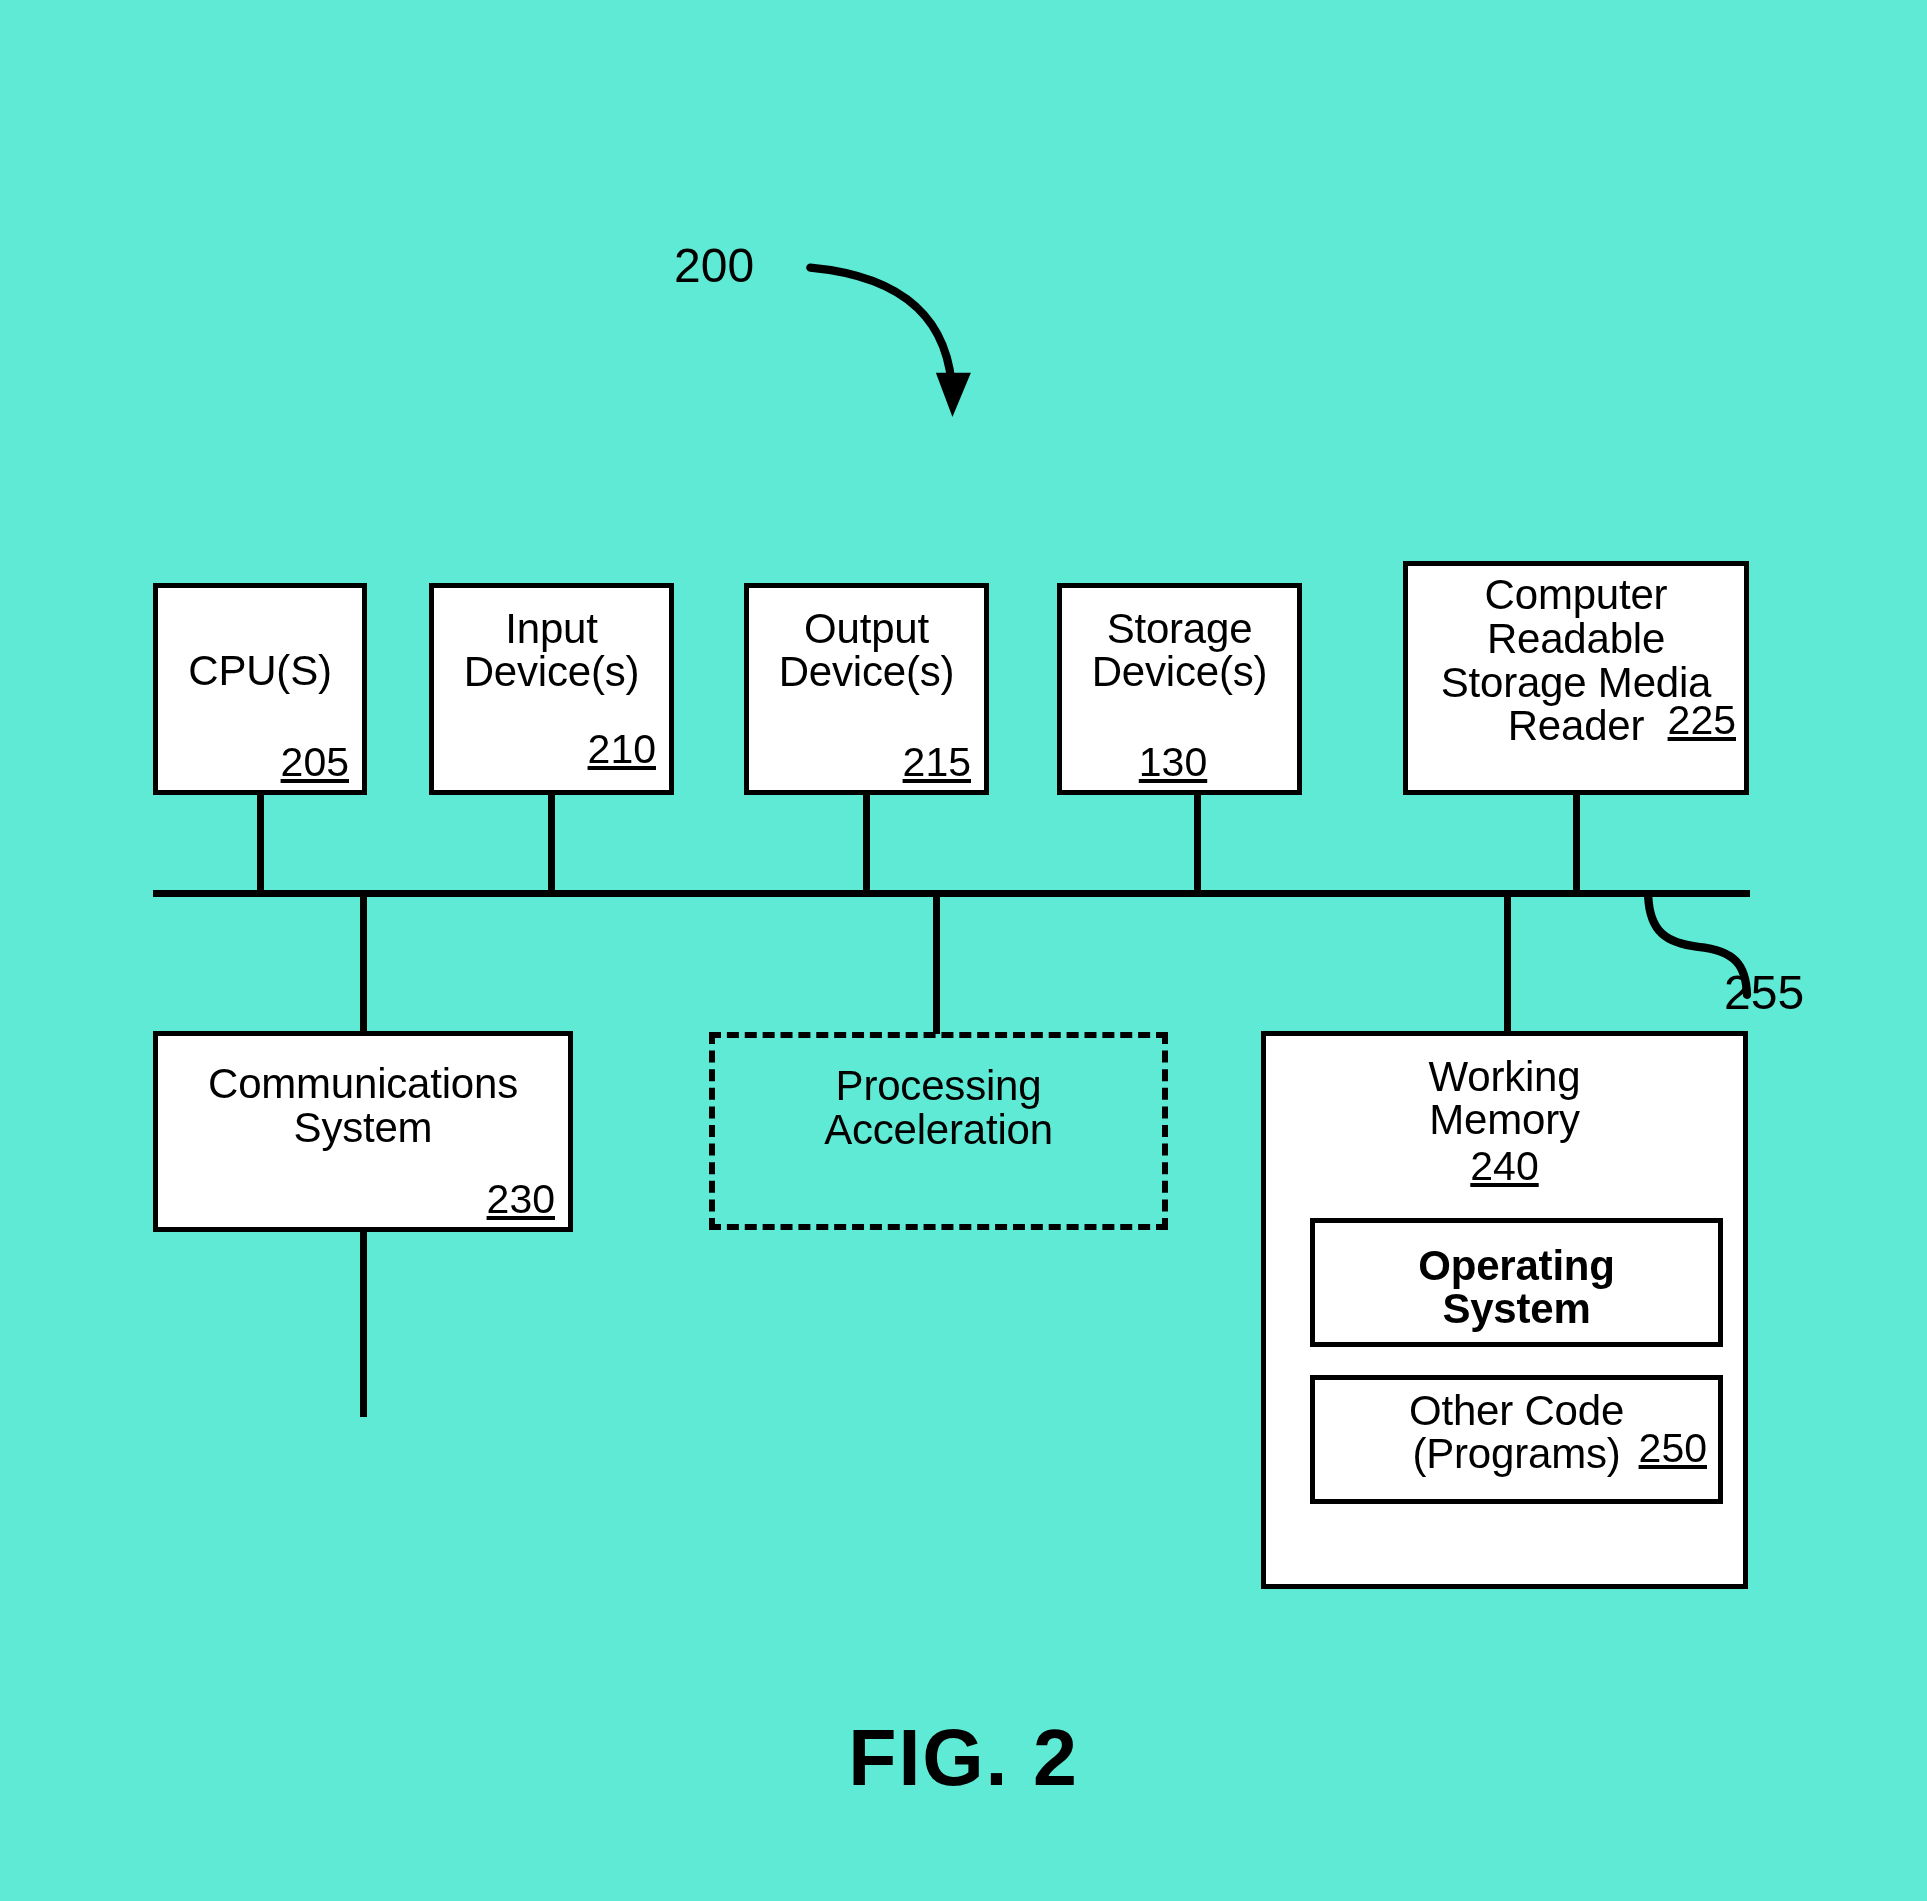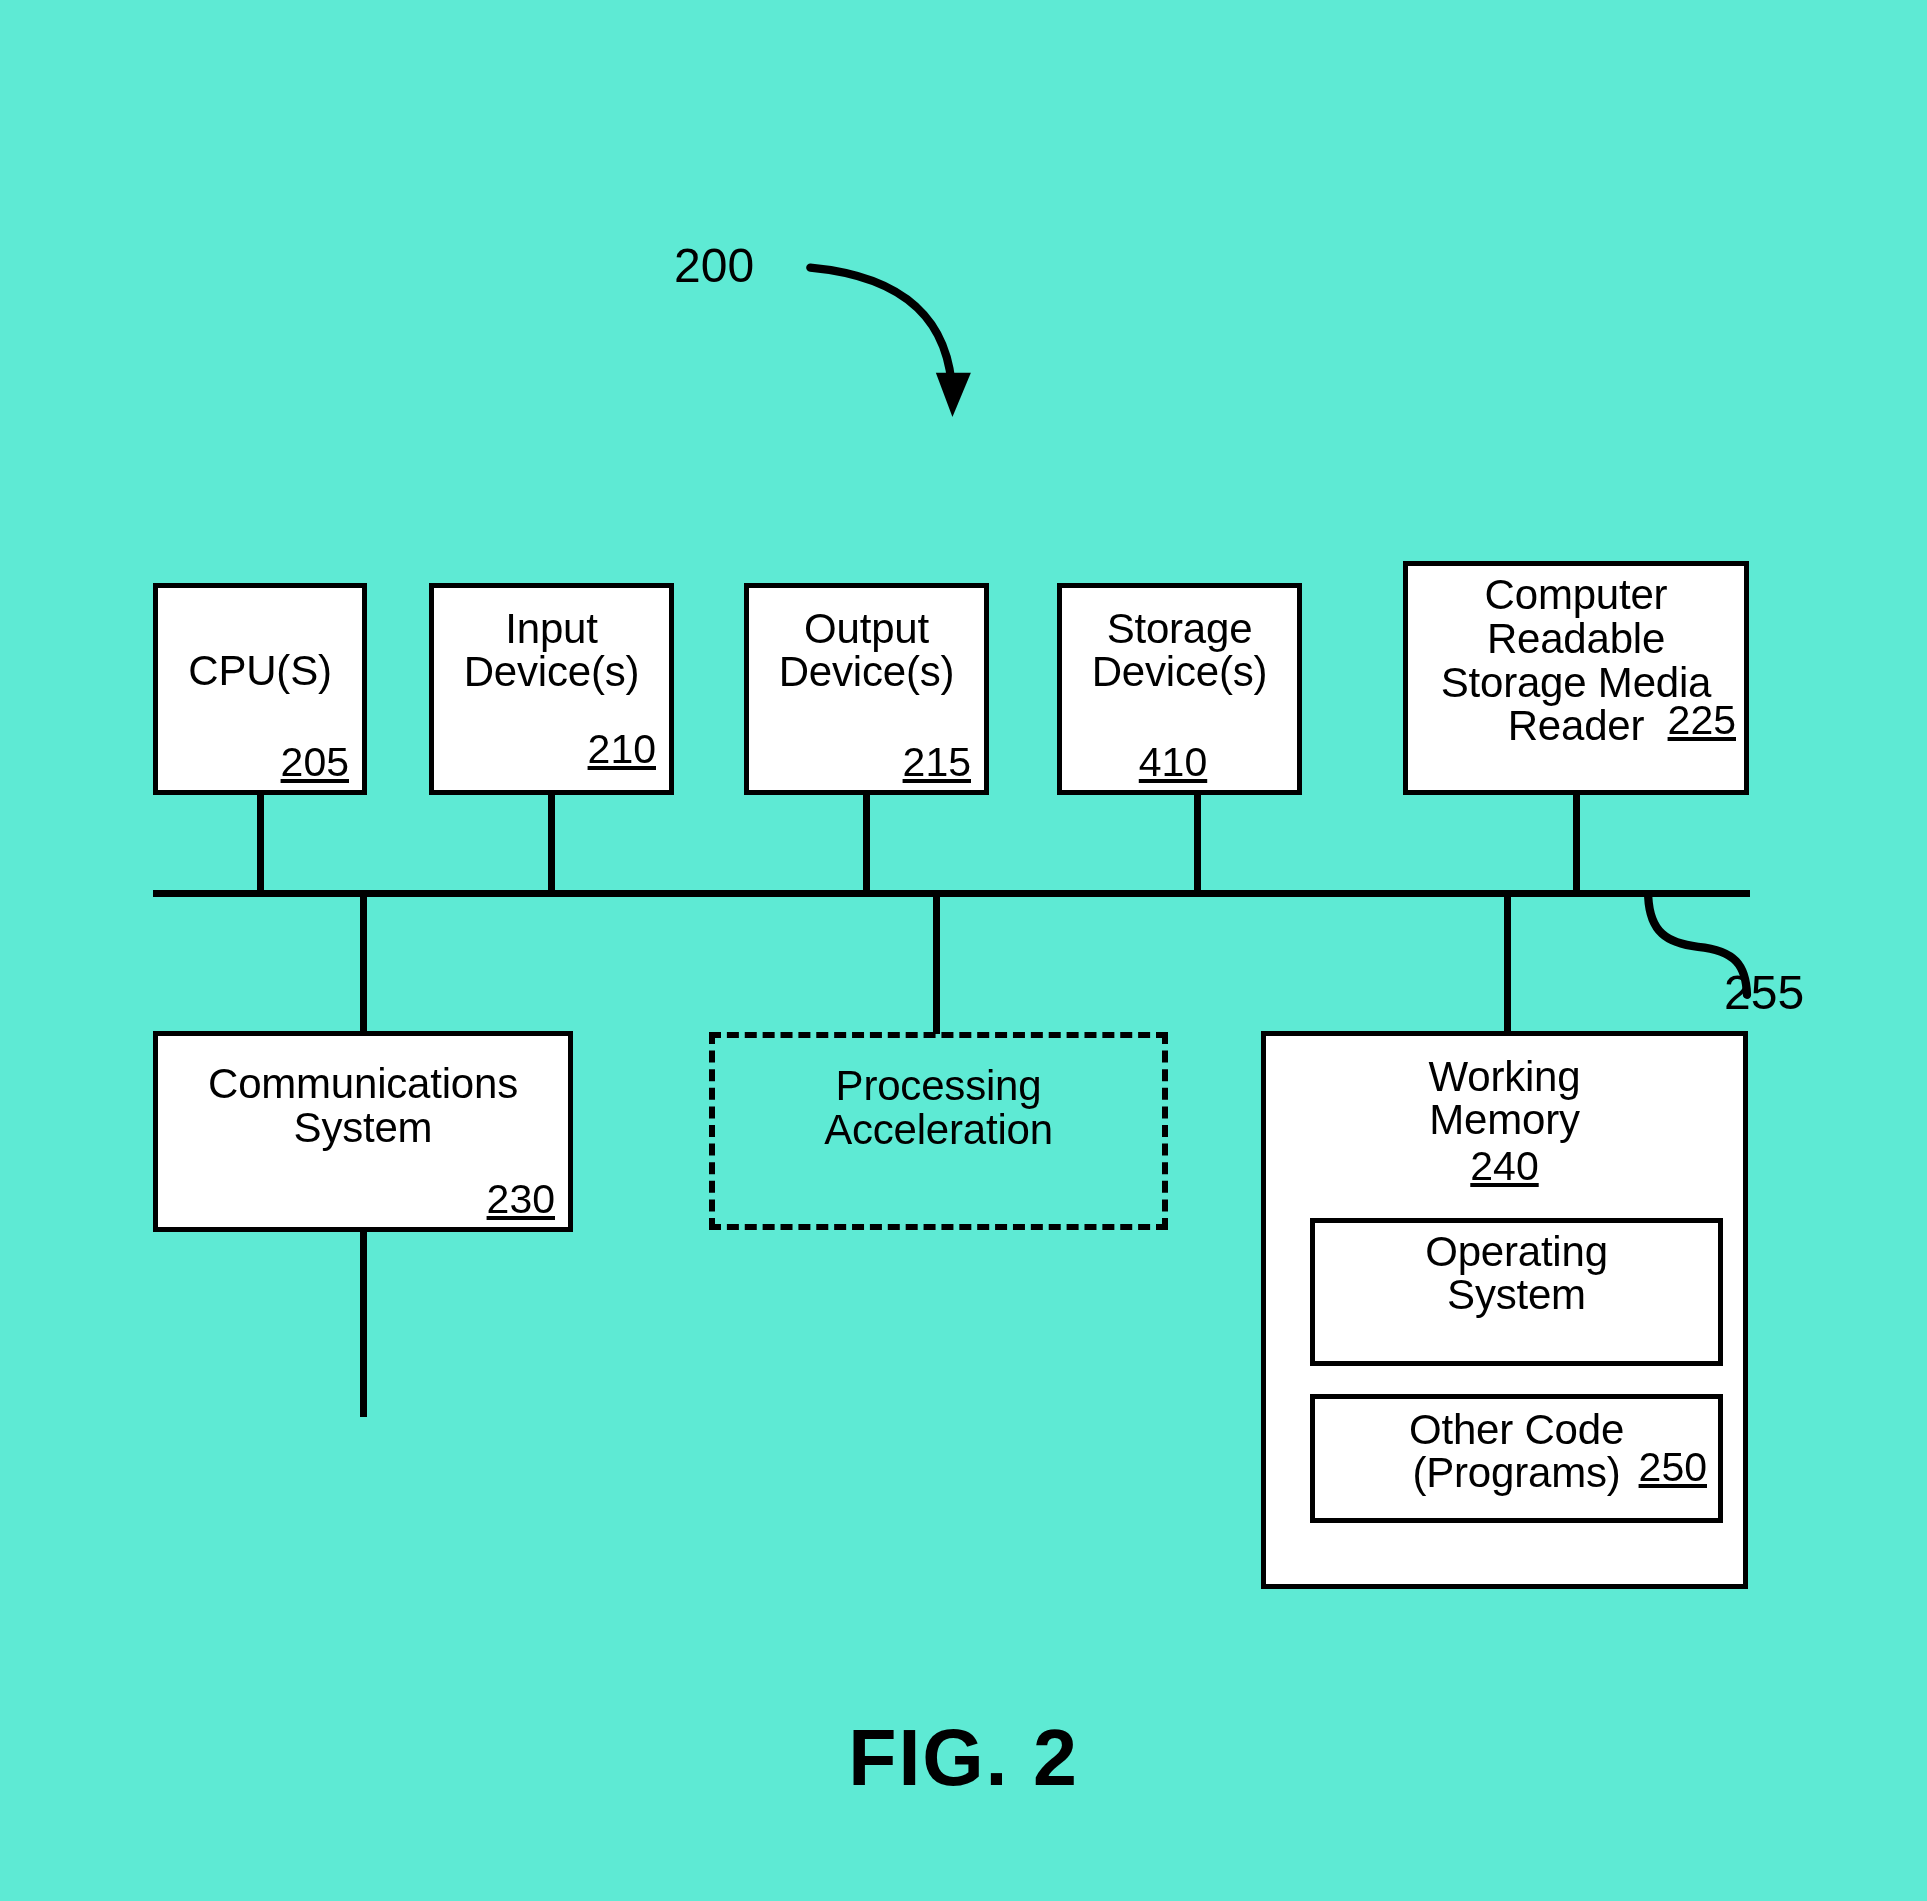--- a/index.html
+++ b/index.html
@@ -119,21 +119,21 @@
 
   <div class="box" style="left:744px; top:583px; width:245px; height:212px; padding-top:18.5px;">
     <div class="box-title">Output
 Device(s)</div>
     <div class="refnum ref-right" style="margin-top:auto; margin-bottom:7.4px;">215</div>
   </div>
 
   <div class="box" style="left:1057px; top:583px; width:245px; height:212px; padding-top:18.5px;align-items:center;">
     <div class="box-title">Storage
 Device(s)</div>
-    <div class="refnum ref-right" style="margin-top:auto; margin-bottom:7.4px;">410</div>
+    <div class="refnum ref-right" style="margin-top:auto; margin-bottom:7.4px;">130</div>
   </div>
 
   <div class="box" style="left:1403px; top:561px; width:346px; height:234px; padding-top:7.4px;">
     <div class="box-title" style="text-align:center;">Computer
 Readable
 Storage Media
 Reader</div>
     <div class="refnum" style="margin-top:-48px; text-align:right; padding-right:8px;">225</div>
   </div>
 
@@ -160,21 +160,21 @@
   <div class="box dashed" style="left:709px; top:1032px; width:459px; height:198px; padding-top:26px;">
     <div class="box-title">Processing
 Acceleration</div>
   </div>
 
   <div class="box" style="left:1261px; top:1031px; width:487px; height:558px; padding-top:18.5px;">
     <div class="box-title">Working
 Memory</div>
     <div class="refnum ref-center" style="margin-top:3.7px;">240</div>
 
-    <div class="box" style="position:relative; left:0; top:0; margin:31px 20px 0 44px; height:148px; padding-top:7px; border-width:5.5px;">
+    <div class="box" style="position:relative; left:0; top:0; margin:31px 20px 0 44px; height:129px; padding-top:21px; border-width:5.5px;font-weight:bold;">
       <div class="box-title">Operating
 System</div>
     </div>
 
     <div class="box" style="position:relative; left:0; top:0; margin:28px 20px 0 44px; height:129px; padding-top:9.2px; border-width:5.5px;">
       <div class="box-title">Other Code
 (Programs)</div>
       <div class="refnum" style="margin-top:-48px; text-align:right; padding-right:11px;">250</div>
     </div>
   </div>

